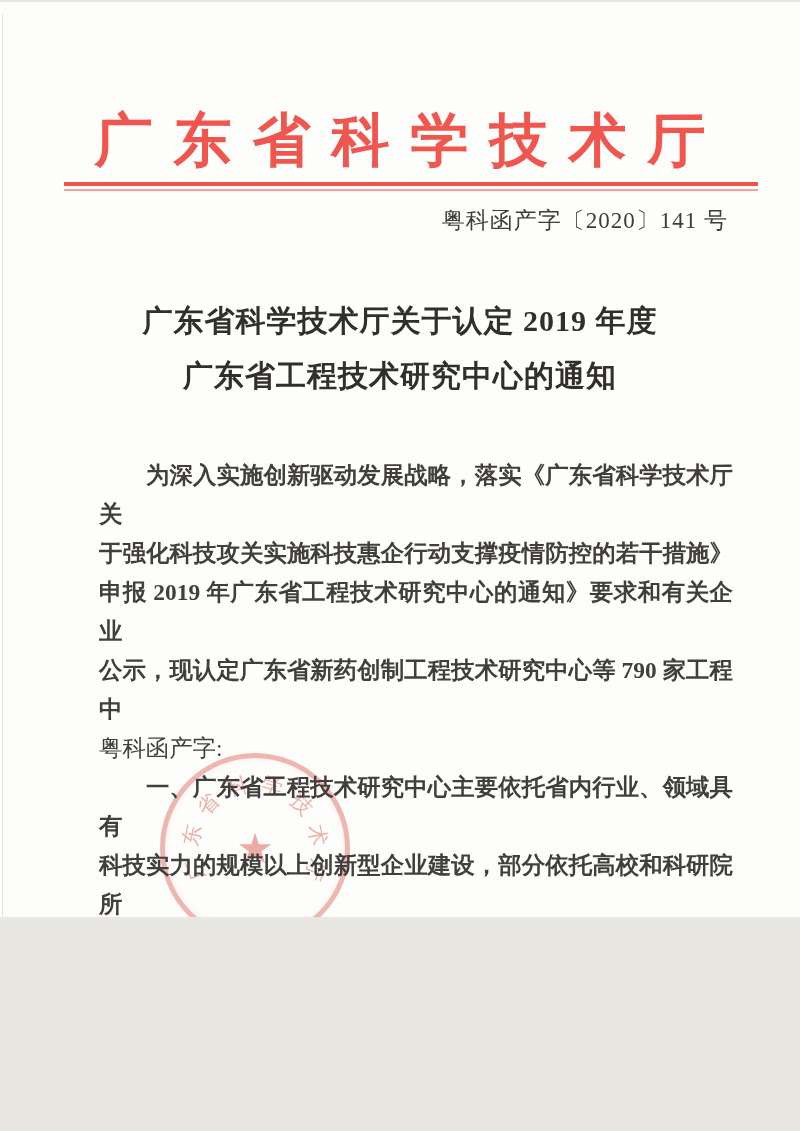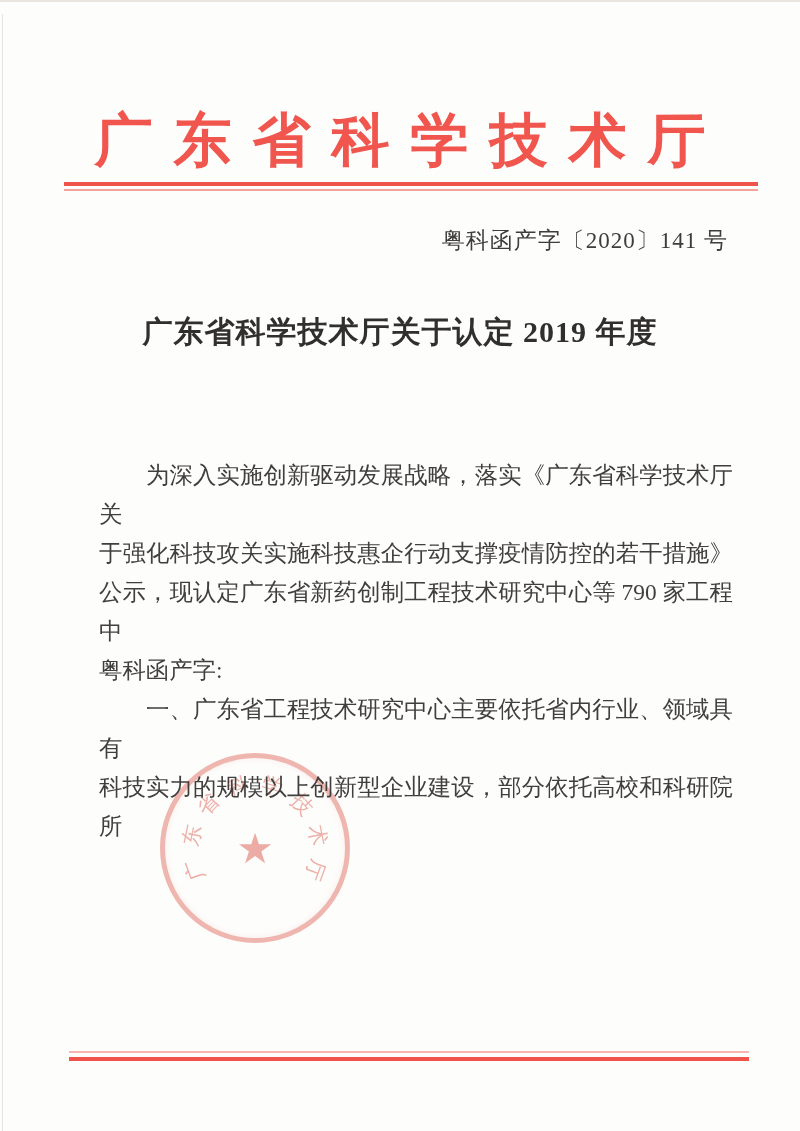--- a/index.html
+++ b/index.html
@@ -1,18 +1,18 @@
 <!DOCTYPE html>
 <html><head>
 <meta charset="utf-8">
 <style>
   html,body{margin:0;padding:0;background:#e9e7e2;}
   .page{
     position:relative;
-    width:800px;height:1131px;
+    width:800px;height:917px;
     margin:0 auto;
     background:#fdfdfc;
     overflow:hidden;
     font-family:"Liberation Serif","DejaVu Serif",serif;
   }
   
   .edge-top{position:absolute;left:0;top:0;width:100%;height:2px;background:#d9d2c4;opacity:.55;}
   .edge-left{position:absolute;left:2px;top:14px;width:1px;height:1117px;background:#dcd9d2;opacity:.7;}
 
   
@@ -20,43 +20,44 @@
     position:absolute;left:0;top:111px;width:100%;
     text-align:center;
     font-size:58px;font-weight:bold;line-height:60px;
     letter-spacing:21px;padding-left:21px;box-sizing:border-box;
     color:#f1564e;
   }
   .rule-top-thick{position:absolute;left:64px;top:182px;width:694px;height:4px;background:#ef5349;}
   .rule-top-thin{position:absolute;left:64px;top:189px;width:694px;height:2px;background:#f4a19a;}
 
   .doc-number{
-    position:absolute;right:72px;top:228px;
+    position:absolute;right:72px;top:208px;
     font-size:23px;line-height:26px;color:#3e3d3b;
     letter-spacing:1px;
   }
 
   .notice-title{
-    position:absolute;left:0;top:304px;width:100%;
+    position:absolute;left:0;top:293px;width:100%;
     text-align:center;
     font-size:30px;font-weight:600;line-height:55px;
     color:#302f2d;letter-spacing:1px;
   }
 
   .body-text{
     position:absolute;left:99px;top:456px;width:634px;
     font-size:23.4px;line-height:39px;
     color:#413f3d;
   }
   .bline{white-space:nowrap;}
   .bline.just{
     white-space:normal;
     text-align:justify;
     -moz-text-align-last:justify;
     text-align-last:justify;
+    font-weight:bold;
   }
   .bline.tight{letter-spacing:-0.45px;}
 
   
   .seal{
     position:absolute;left:160px;top:753px;width:190px;height:190px;
     pointer-events:none;
   }
   .seal-ring{
     position:absolute;left:0;top:0;width:180px;height:180px;
@@ -89,40 +90,42 @@
   <div class="edge-left"></div>
 
   <div class="letterhead">广东省科学技术厅</div>
   <div class="rule-top-thick"></div>
   <div class="rule-top-thin"></div>
 
   <div class="doc-number">粤科函产字〔2020〕141 号</div>
 
   <div class="notice-title">
     <div>广东省科学技术厅关于认定 2019 年度</div>
+    <div>广东省工程技术研究中心的通知</div>
   </div>
 
   <div class="seal">
     <div class="seal-ring"></div>
     <div class="seal-chars" id="seal-chars">
         <span style="transform: rotate(-110deg) translateY(-64px);">广</span>
         <span style="transform: rotate(-78.5714deg) translateY(-64px);">东</span>
         <span style="transform: rotate(-47.1429deg) translateY(-64px);">省</span>
         <span style="transform: rotate(-15.7143deg) translateY(-64px);">科</span>
         <span style="transform: rotate(15.7143deg) translateY(-64px);">学</span>
         <span style="transform: rotate(47.1429deg) translateY(-64px);">技</span>
         <span style="transform: rotate(78.5714deg) translateY(-64px);">术</span>
         <span style="transform: rotate(110deg) translateY(-64px);">厅</span>
       </div>
     <div class="seal-star">★</div>
   </div>
 
   <div class="body-text">
     <div class="bline just">　　为深入实施创新驱动发展战略，落实《广东省科学技术厅关</div>
     <div class="bline just">于强化科技攻关实施科技惠企行动支撑疫情防控的若干措施》</div>
+    <div class="bline just">申报 2019 年广东省工程技术研究中心的通知》要求和有关企业</div>
     <div class="bline just">公示，现认定广东省新药创制工程技术研究中心等 790 家工程中</div>
     <div class="bline">粤科函产字:</div>
     <div class="bline just">　　一、广东省工程技术研究中心主要依托省内行业、领域具有</div>
     <div class="bline just">科技实力的规模以上创新型企业建设，部分依托高校和科研院所</div>
 
   </div>
 
   <div class="rule-bottom-thin"></div>
   <div class="rule-bottom-thick"></div>
 

